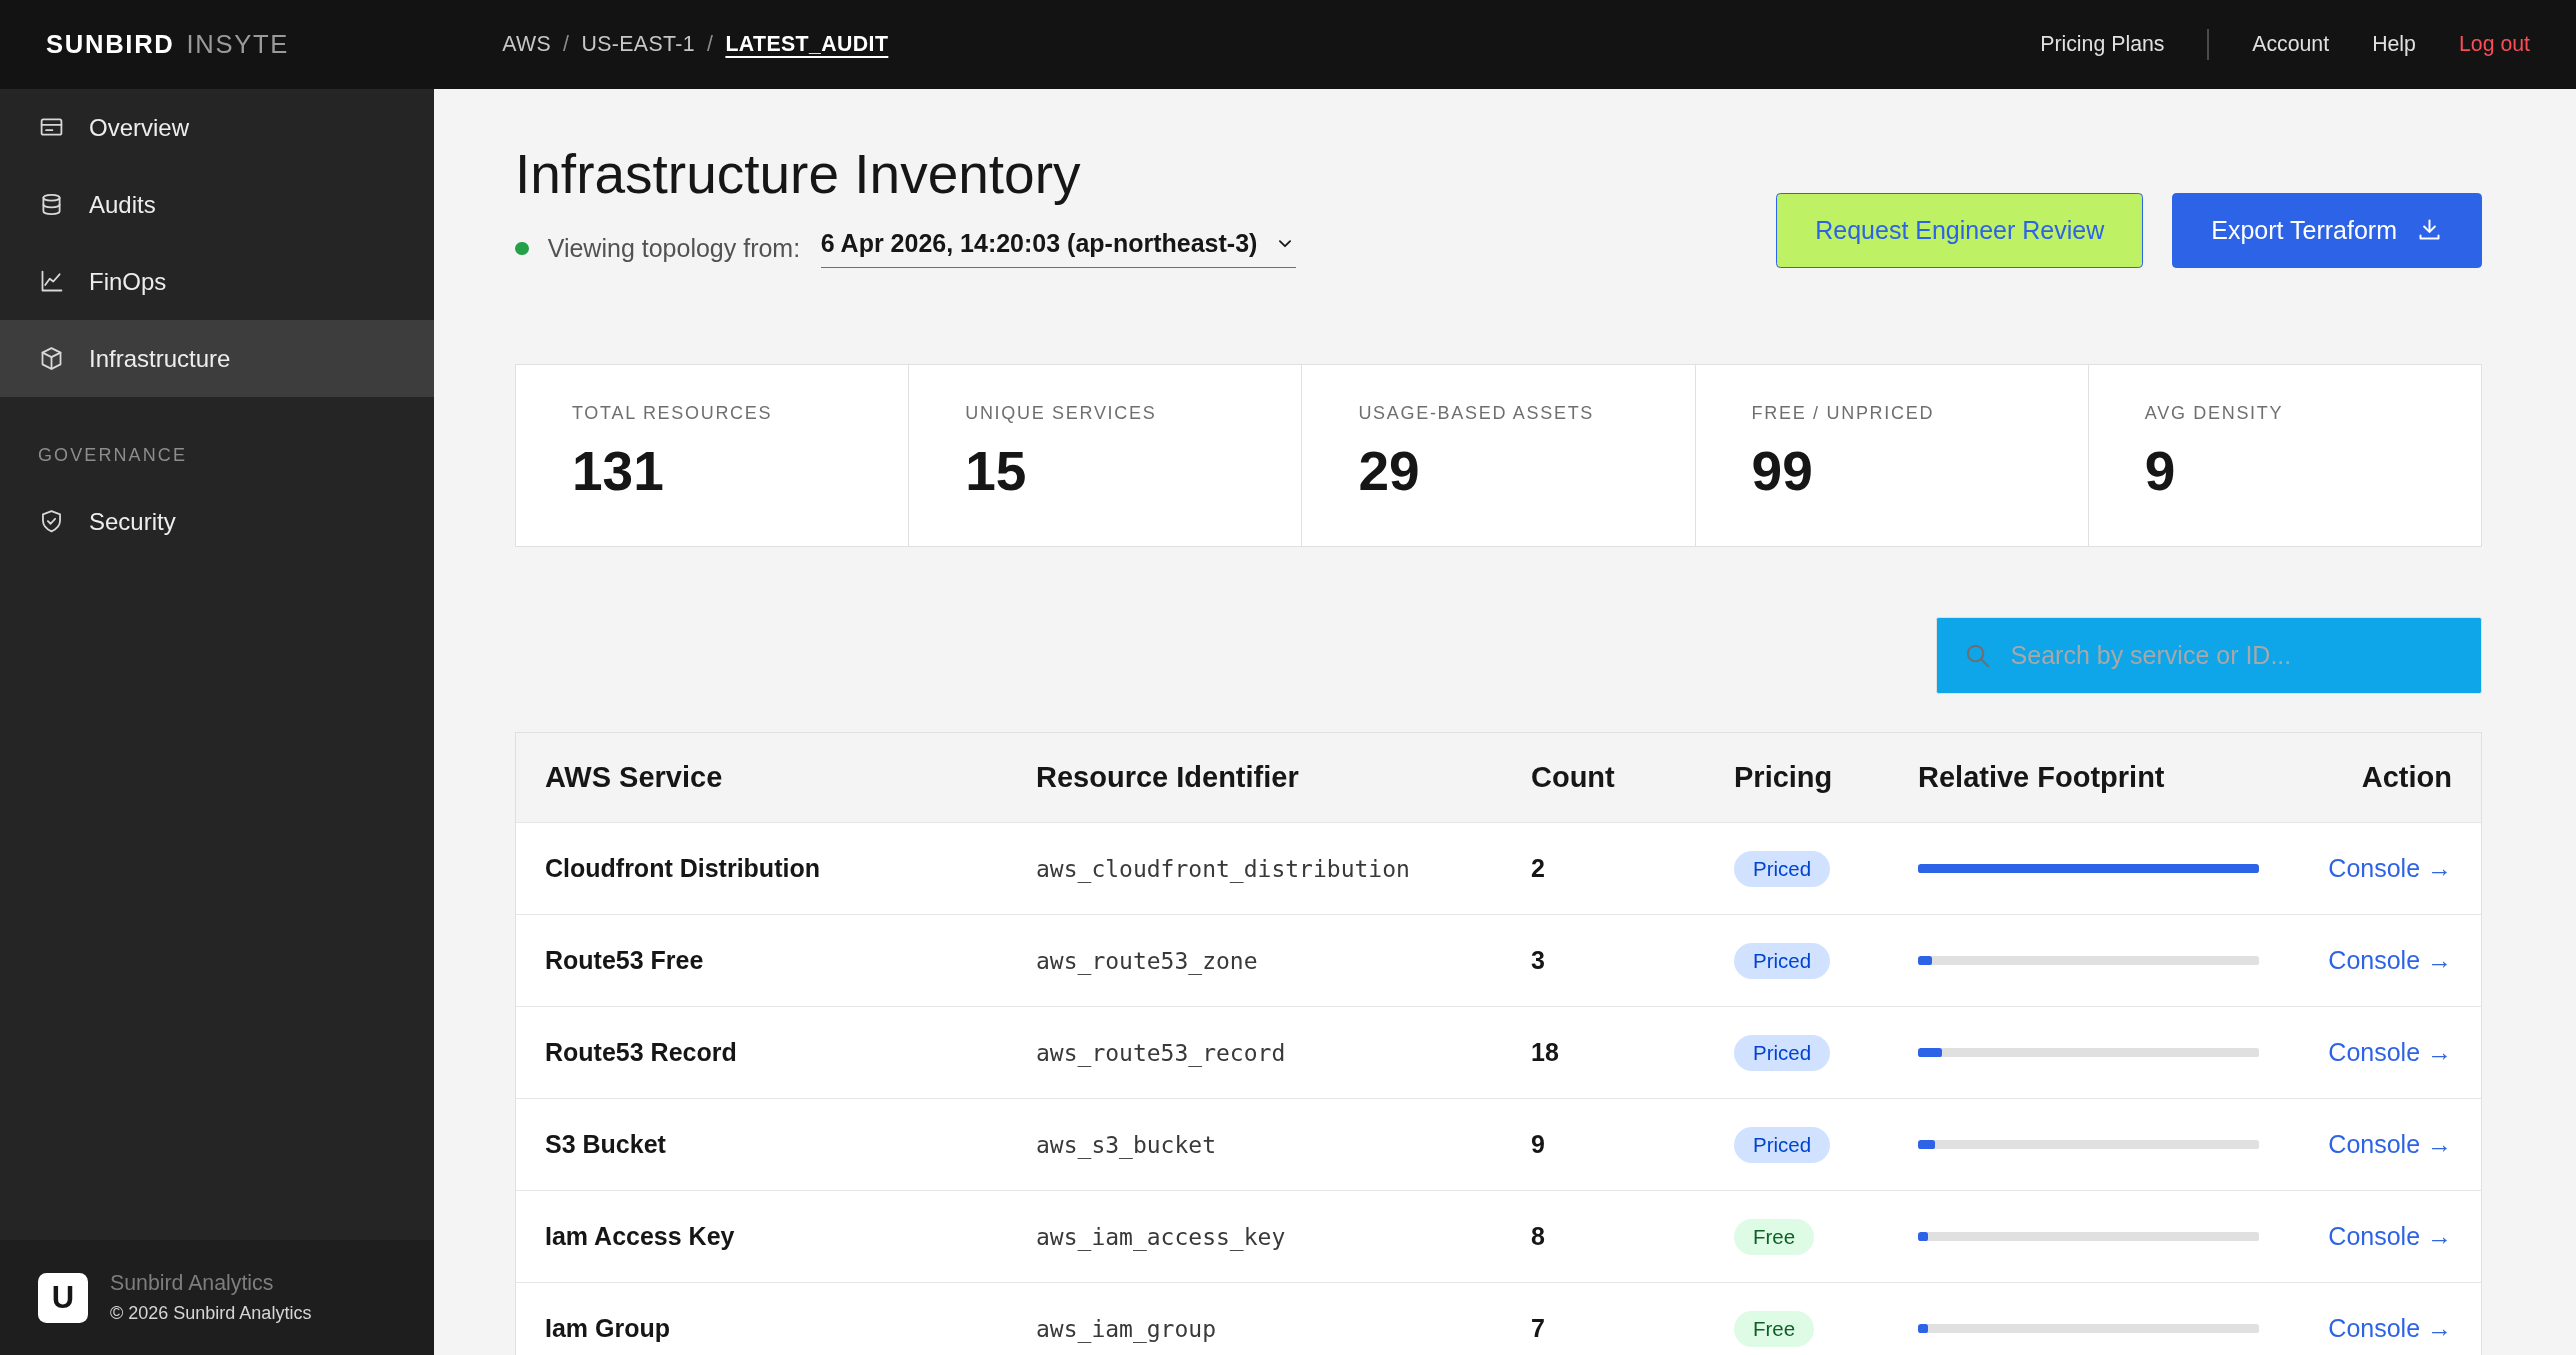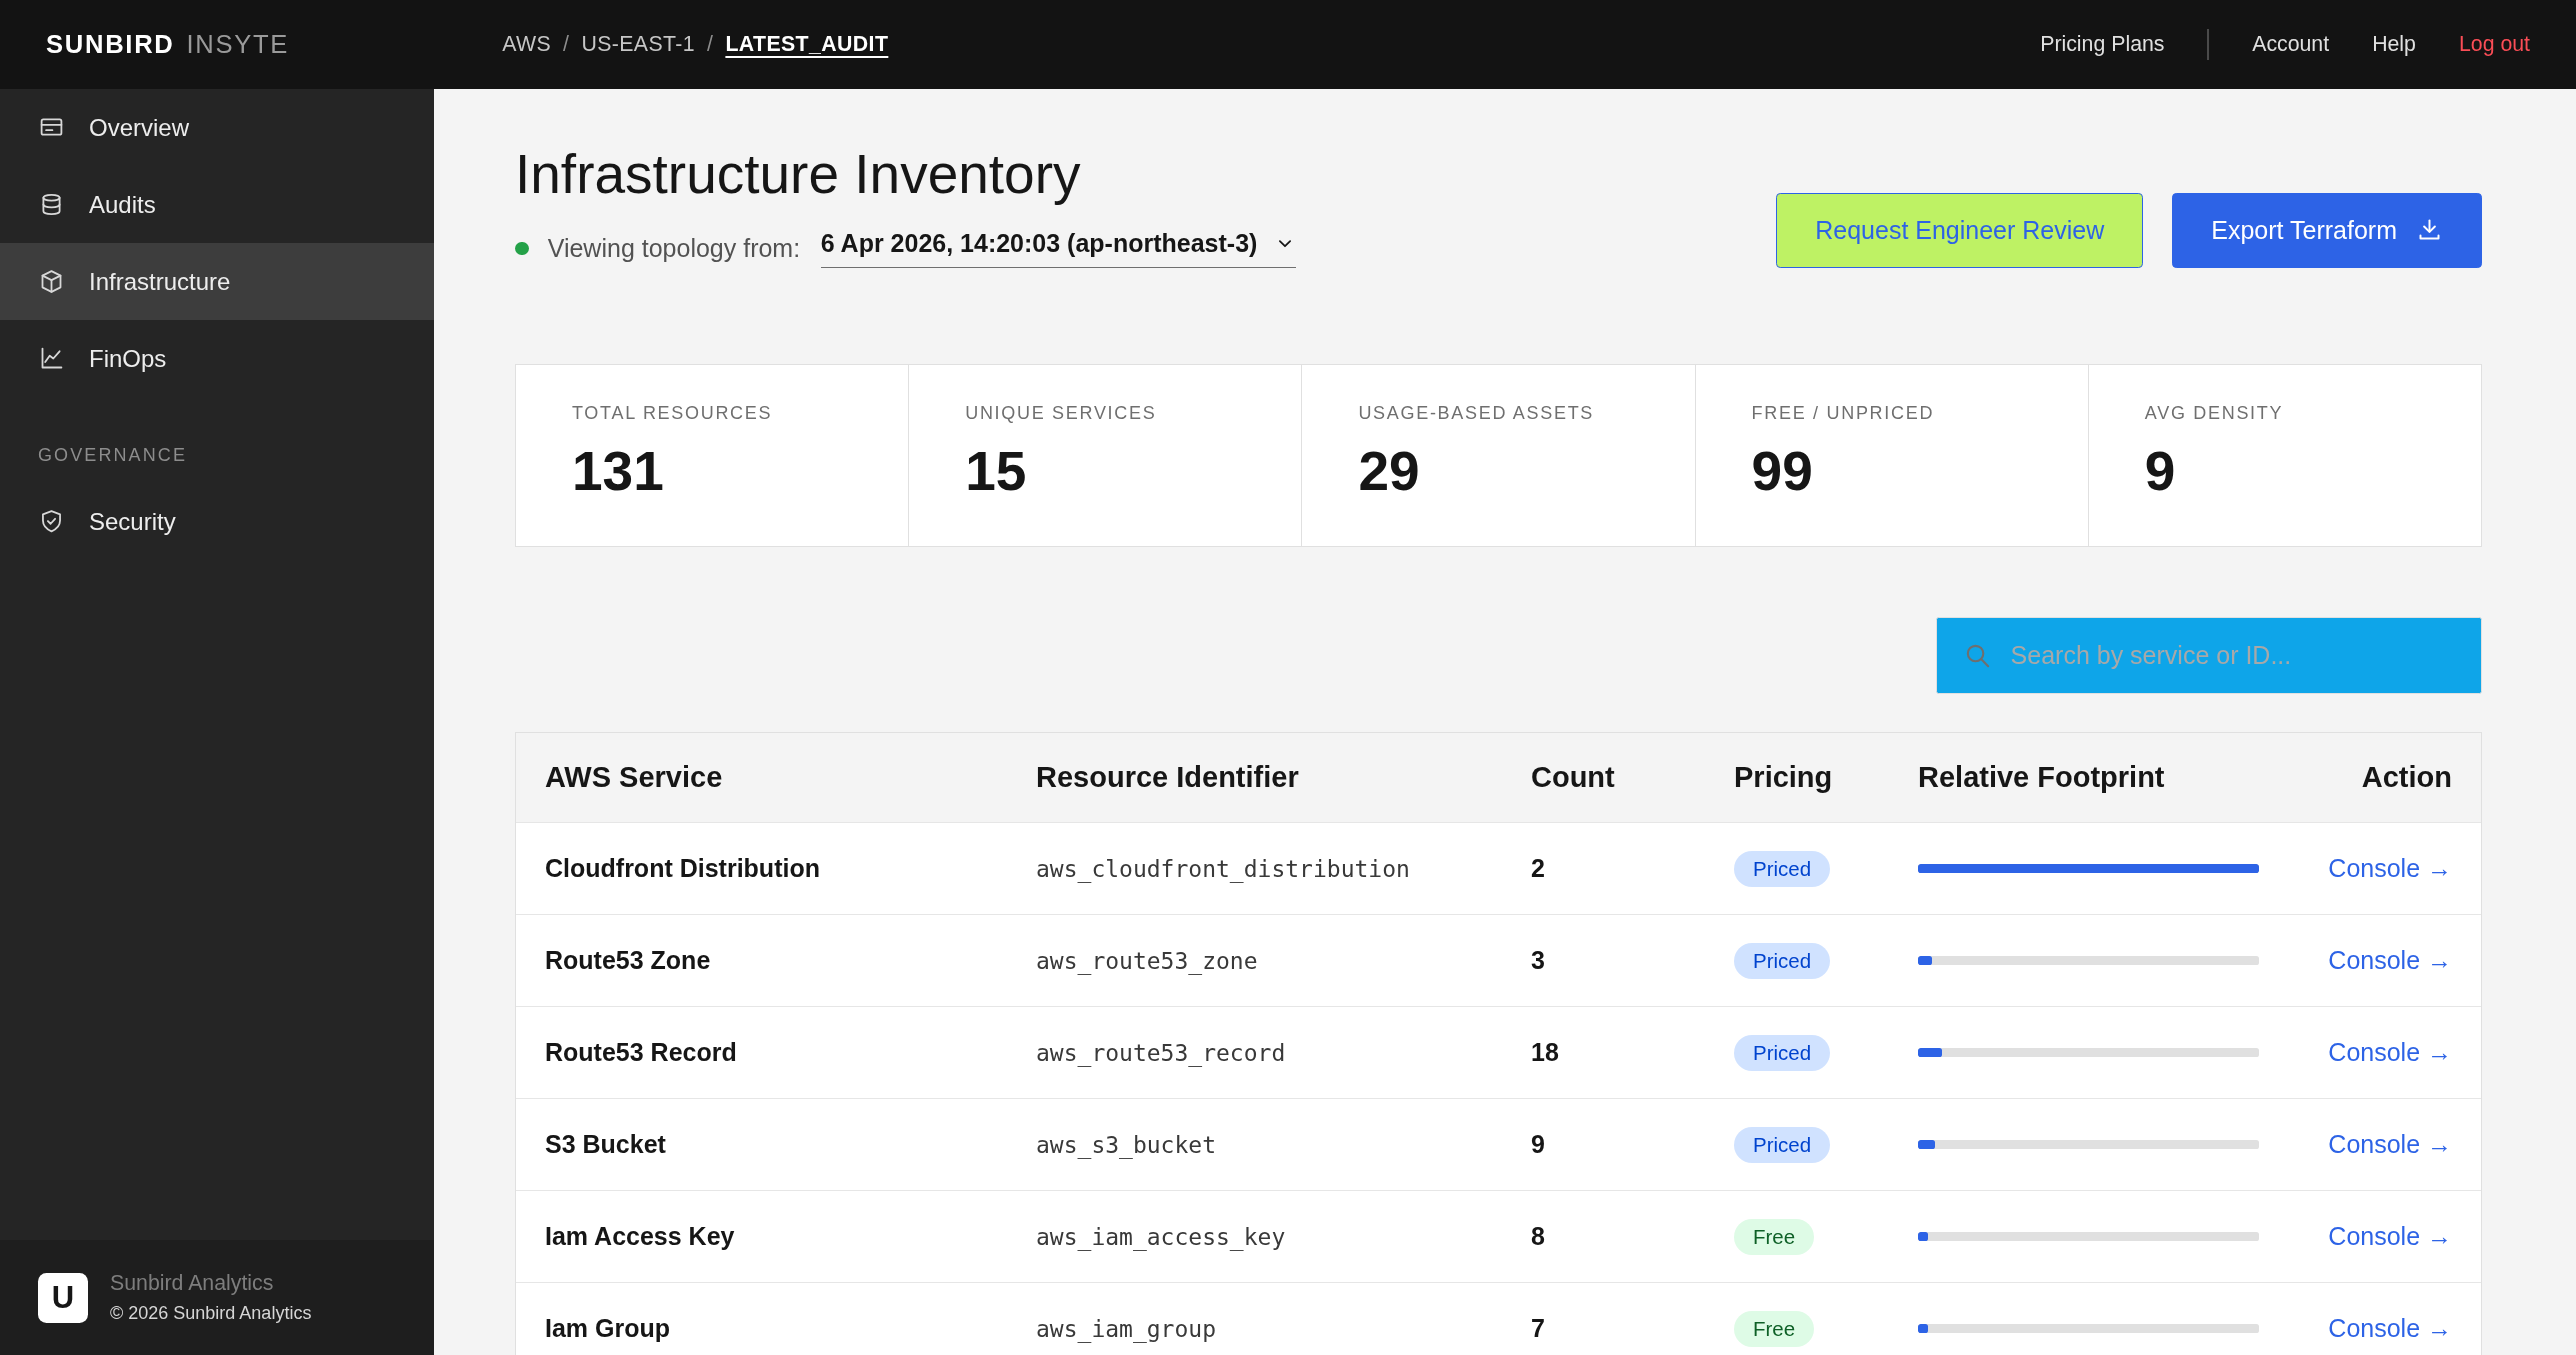--- a/index.html
+++ b/index.html
@@ -154,39 +154,39 @@
     <span class="icon">
       <svg viewBox="0 0 30 30" fill="none" stroke-width="2" stroke-linecap="round" stroke-linejoin="round">
           <ellipse cx="15" cy="7.5" rx="9" ry="3.2"></ellipse>
           <path d="M6 7.5v7.5c0 1.8 4 3.2 9 3.2s9-1.4 9-3.2V7.5"></path>
           <path d="M6 15v7.5c0 1.8 4 3.2 9 3.2s9-1.4 9-3.2V15"></path>
         </svg>
     </span>
     <span>Audits</span>
   </div>
 
+  <div class="nav-item">
+    <span class="icon">
+      <svg viewBox="0 0 30 30" fill="none" stroke-width="2" stroke-linecap="round" stroke-linejoin="round">
+          <path d="M5 4v21h21"></path>
+          <polyline points="8,19 13,12 17,15 24,7"></polyline>
+        </svg>
+    </span>
+    <span>FinOps</span>
+  </div>
+
   <div class="nav-item active">
     <span class="icon">
       <svg viewBox="0 0 30 30" fill="none" stroke-width="2" stroke-linecap="round" stroke-linejoin="round">
           <path d="M15 3.5l10 5v13l-10 5-10-5v-13z"></path>
           <path d="M5 8.5l10 5 10-5"></path>
           <path d="M15 13.5V26.5"></path>
         </svg>
     </span>
     <span>Infrastructure</span>
-  </div>
-
-  <div class="nav-item">
-    <span class="icon">
-      <svg viewBox="0 0 30 30" fill="none" stroke-width="2" stroke-linecap="round" stroke-linejoin="round">
-          <path d="M5 4v21h21"></path>
-          <polyline points="8,19 13,12 17,15 24,7"></polyline>
-        </svg>
-    </span>
-    <span>FinOps</span>
   </div>
 
   <div class="section-label">GOVERNANCE</div>
 
   <div class="nav-item">
     <span class="icon">
       <svg viewBox="0 0 30 30" fill="none" stroke-width="2" stroke-linecap="round" stroke-linejoin="round">
           <path d="M15 3.5l9.5 3.5v7c0 6.5-4.5 9.8-9.5 12-5-2.2-9.5-5.5-9.5-12v-7z"></path>
           <path d="M11 14.5l3 3 5-5.5"></path>
         </svg>
@@ -283,21 +283,21 @@
       <div class="td"><span class="pill priced">Priced</span></div>
       <div class="td">
           <div class="track">
             <div class="fill" style="width: 100%;"></div>
           </div>
         </div>
       <div class="td action"><a class="console-link">Console →</a></div>
     </div>
 
     <div class="trow">
-      <div class="td service">Route53 Zone</div>
+      <div class="td service">Route53 Free</div>
       <div class="td ident">aws_route53_zone</div>
       <div class="td count">3</div>
       <div class="td"><span class="pill priced">Priced</span></div>
       <div class="td">
           <div class="track">
             <div class="fill" style="width: 4%;"></div>
           </div>
         </div>
       <div class="td action"><a class="console-link">Console →</a></div>
     </div>

